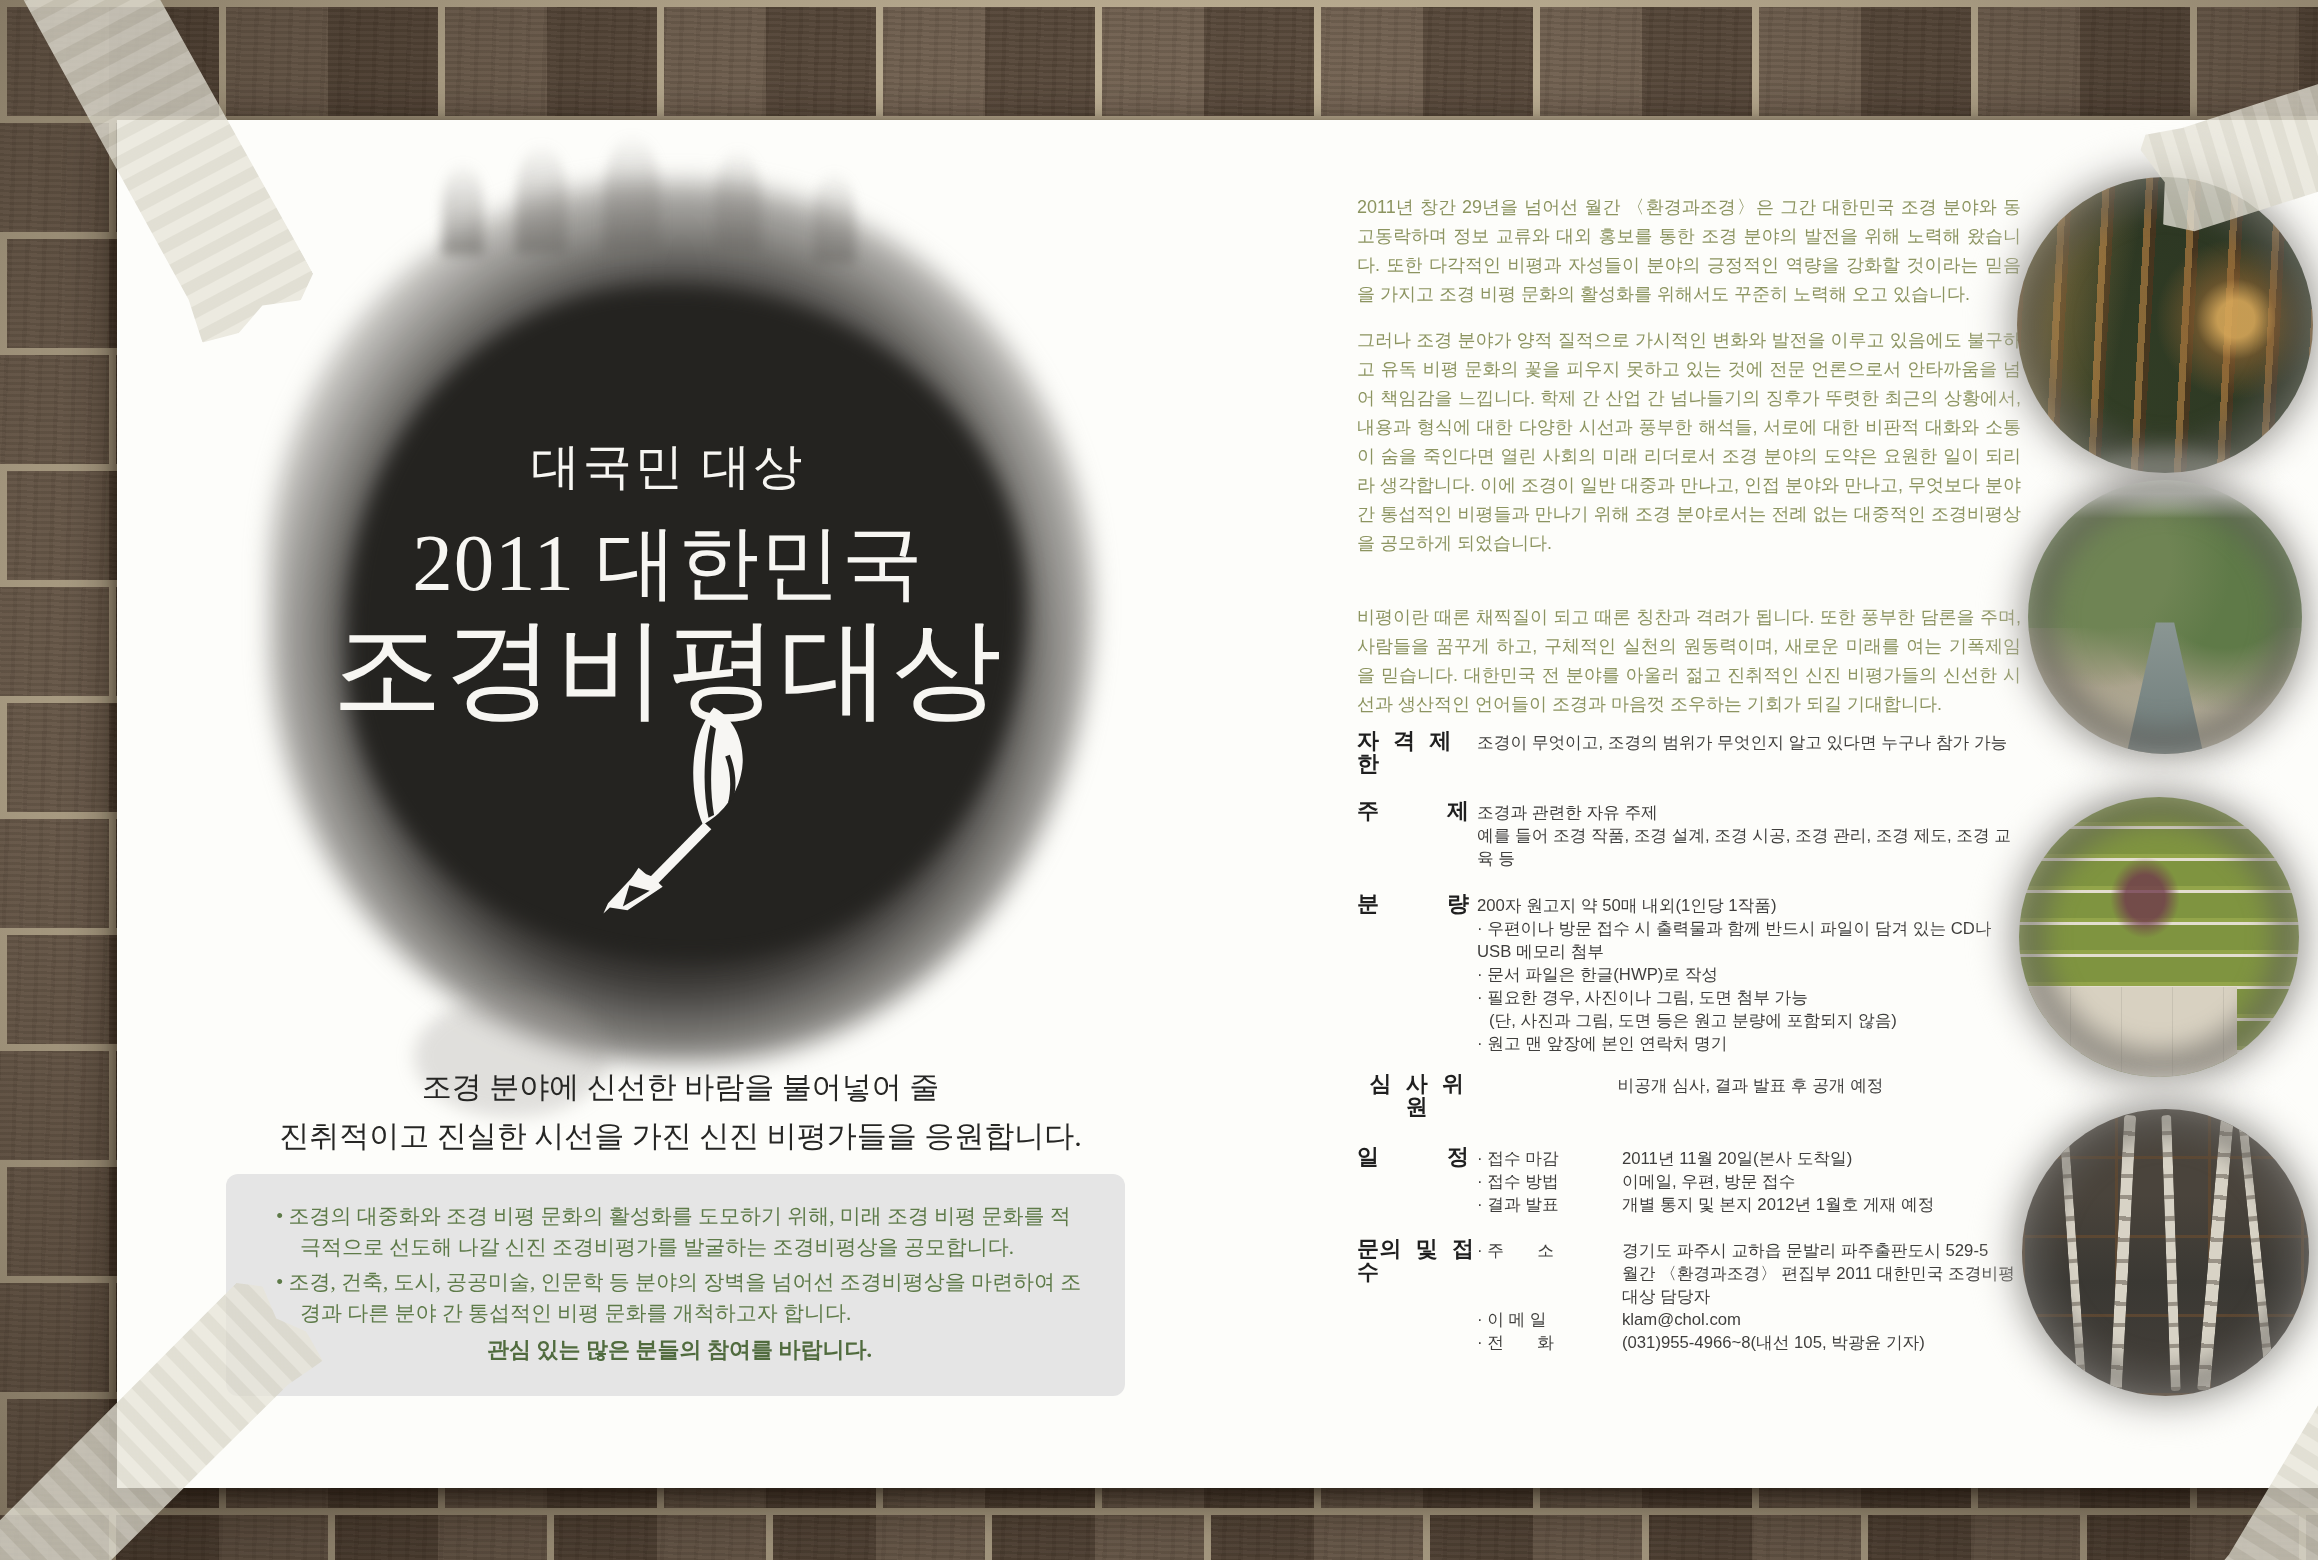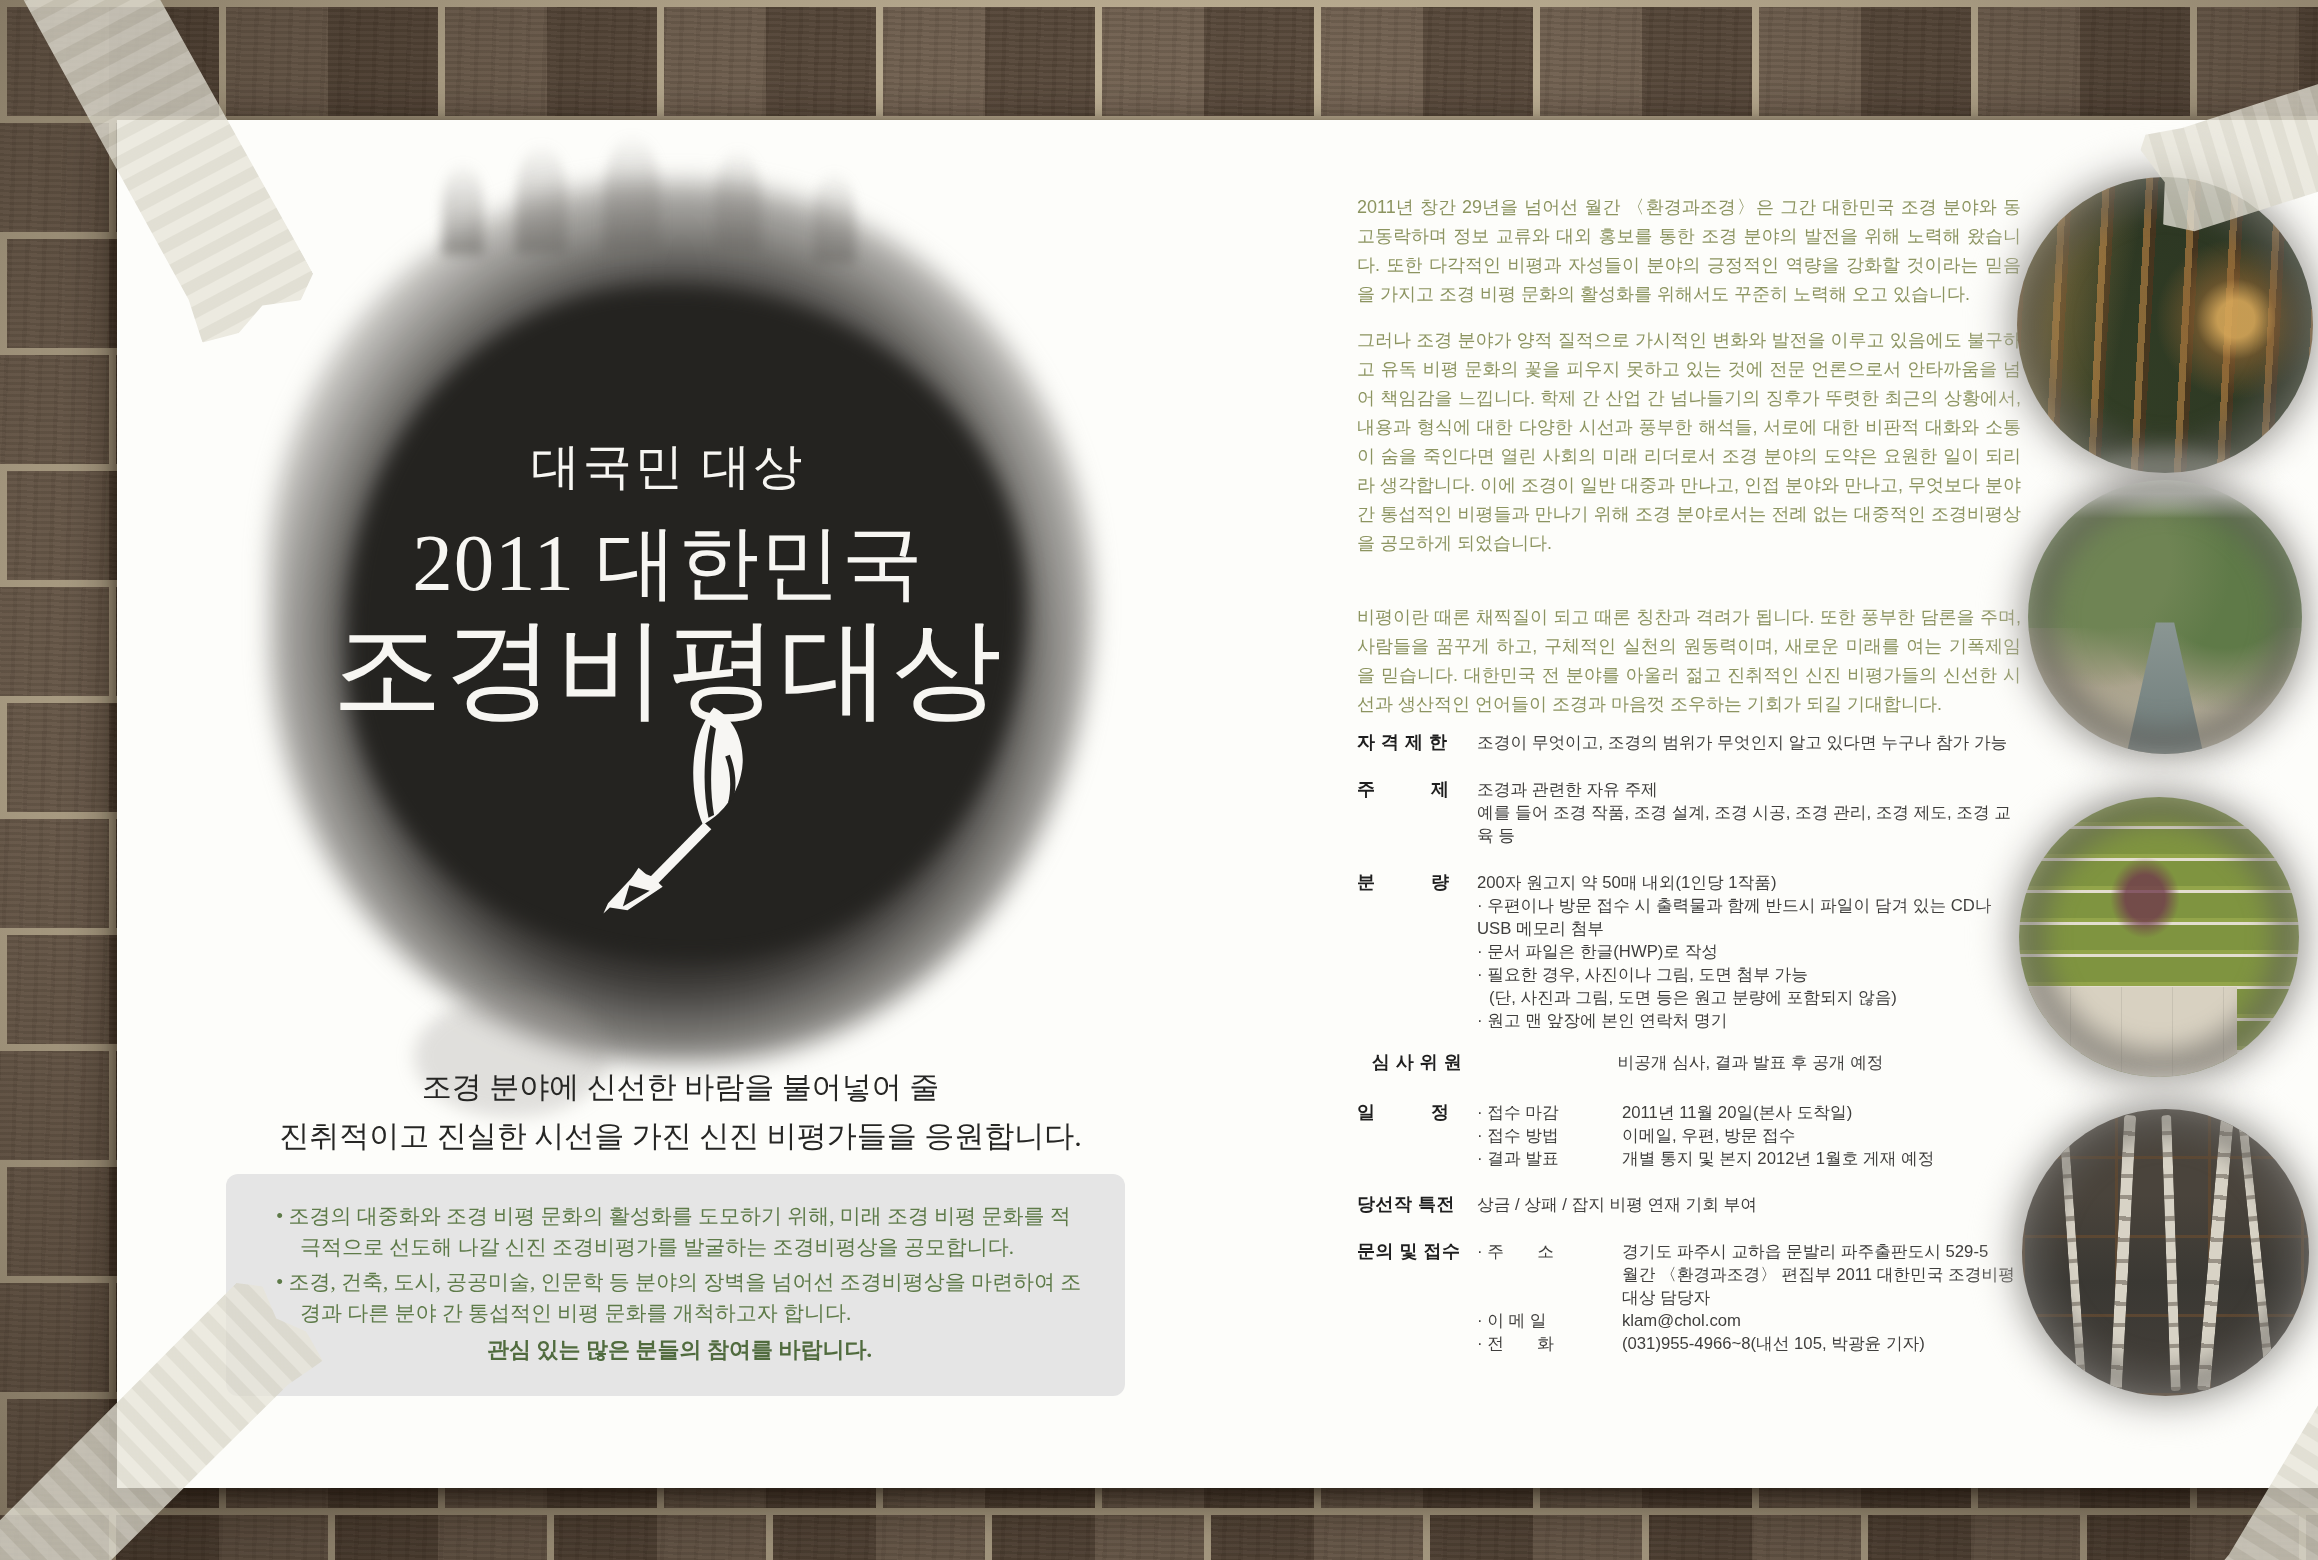--- a/index.html
+++ b/index.html
@@ -77,21 +77,21 @@
   .intro-box p{margin:0 0 3.7px 0;font-size:21px;line-height:31px;padding-left:24px;text-indent:-24px;}
   .intro-close{margin-top:6.5px;text-align:center;font-size:22px;font-weight:bold;color:#506b3e;}
   
   .body-copy{position:absolute;left:1240px;top:73px;width:664px;
     font-size:18px;line-height:29px;color:#8c9460;text-align:justify;}
   .body-copy p{margin:0;}
   .body-copy p+p{margin-top:16.7px;}
   .body-copy .p3{margin-top:45px;}
   .details{position:absolute;left:1240px;top:611px;width:667px;color:#3f3e3c;}
   .drow{display:flex;align-items:flex-start;}
-  .dlabel{width:120px;flex:none;font-weight:bold;font-size:18px;line-height:23px;color:#1f1f1f;letter-spacing:0.5px;}
+  .dlabel{width:120px;flex:none;font-weight:bold;font-size:22px;line-height:23px;color:#1f1f1f;letter-spacing:0.5px;font-family:Liberation Mono, monospace;}
   .dbody{flex:1;font-size:16.7px;line-height:23px;}
   .kv{display:flex;}
   .kv .k{width:145px;flex:none;}
   .kv .v{flex:1;}
   .note{padding-left:12px;}
   .m-lg{margin-bottom:24px;} .m-md{margin-bottom:18.5px;} .m-xl{margin-bottom:27px;text-align:center;} .m-sm{margin-bottom:23px;}
   
   .vig{position:absolute;}
   .vig .photo{position:absolute;border-radius:50%;overflow:hidden;}
   .vig .fuzz{position:absolute;inset:0;border-radius:50%;filter:blur(7.4px);
@@ -240,26 +240,20 @@
             <span class="v">이메일, 우편, 방문 접수</span>
           </div>
         <div class="kv">
             <span class="k">· 결과 발표</span>
             <span class="v">개별 통지 및 본지 2012년 1월호 게재 예정</span>
           </div>
       </div>
     </div>
 
 
-    <div class="drow m-lg">
-      <div class="dlabel">당선작 특전</div>
-      <div class="dbody">
-          <div>상금 / 상패 / 잡지 비평 연재 기회 부여</div>
-        </div>
-    </div>
 
     <div class="drow">
       <div class="dlabel">문의 및 접수</div>
       <div class="dbody">
         <div class="kv">
           <span class="k">· 주　　소</span>
           <span class="v">
             <div>경기도 파주시 교하읍 문발리 파주출판도시 529-5</div>
             <div>월간 〈환경과조경〉 편집부 2011 대한민국 조경비평대상 담당자</div>
           </span>

